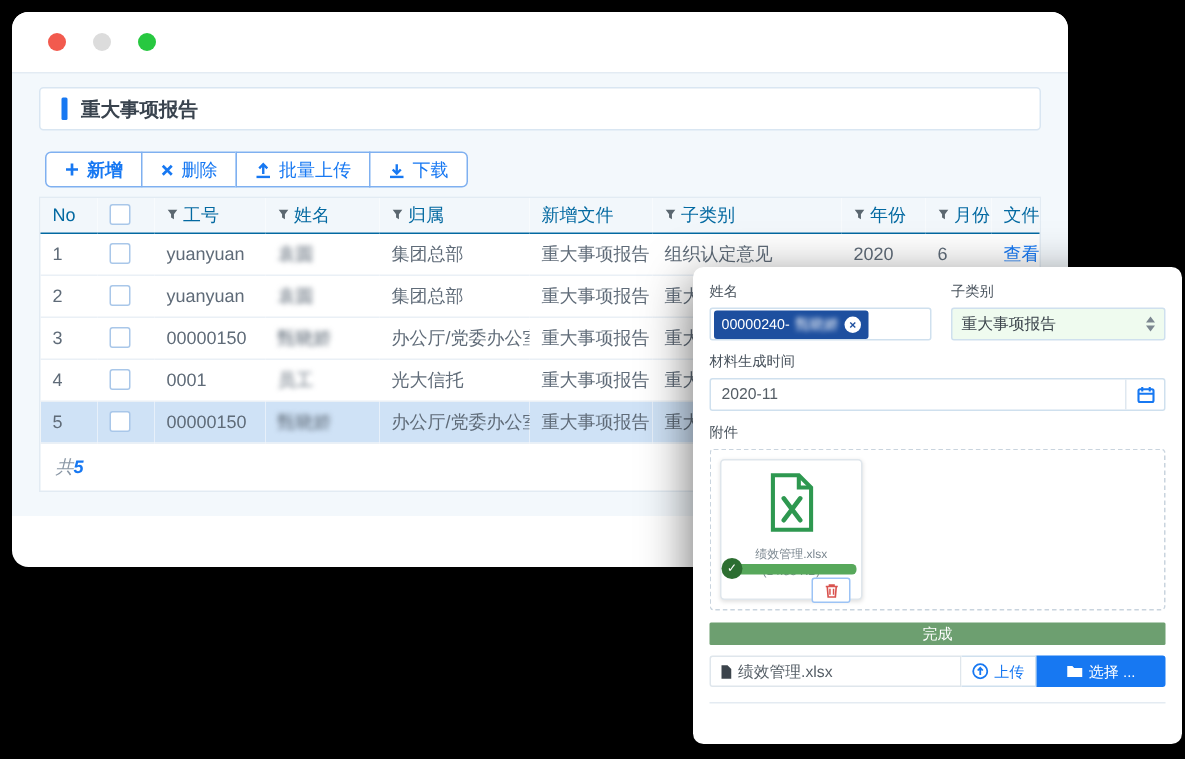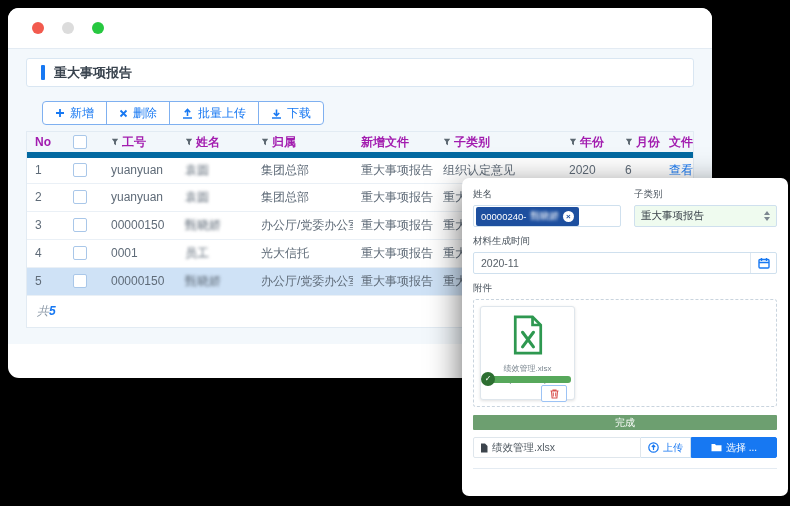--- a/index.html
+++ b/index.html
@@ -17,28 +17,28 @@
     background:#f3f8fc; border-top:1px solid #e3ebf3; padding:9px 18px; }
 
   .panel-title { height:29px; background:#fff; border:1px solid #d9e6f2; border-radius:3px;
     display:flex; align-items:center; padding-left:14px; }
   .accent-bar { width:4px; height:15px; background:#1778f2; border-radius:1px; margin-right:9px; }
   .panel-title-text { font-size:13px; font-weight:bold; color:#39434e; }
 
   .toolbar { margin-top:14px; display:inline-flex; }
   .tb-btn { display:flex; align-items:center; gap:5px; height:24px; padding:0 12px;
     background:#fff; border:1px solid #7fb0f0; color:#1778f2; font-size:12px; cursor:pointer; margin-left:-1px; }
-  .tb-btn:first-child { border-radius:4px 0 0 4px; margin-left:16px; }
+  .tb-btn:first-child { border-radius:4px 0 0 4px; margin-left:4px;font-weight:bold; }
   .tb-btn:last-child { border-radius:0 4px 4px 0; }
   .tb-btn svg { display:block; }
 
   .table-panel { margin-top:6px; background:#fff; border:1px solid #e2ebf3; }
   table { border-collapse:collapse; table-layout:fixed; width:666px; font-size:12px; }
-  thead th { height:23px; background:#f2f7fb; color:#a21caf; font-weight:bold; text-align:left;
-    padding-left:8px; border-bottom:6px solid #0369a1; white-space:nowrap; overflow:hidden; }
+  thead th { height:23px; background:#f2f7fb; color:#0369a1; font-weight:normal; text-align:left;
+    padding-left:8px; border-bottom:1px solid #0369a1; white-space:nowrap; overflow:hidden; }
   tbody td { height:28px; color:#5f6b78; padding-left:8px; border-bottom:1px solid #eaf0f6;
     white-space:nowrap; overflow:hidden; }
   tr.selected td { background:#cfe2f6; }
   .c-no{width:38px;} .c-cb{width:38px;} .c-emp{width:74px;} .c-name{width:76px;}
   .c-org{width:100px;} .c-cat{width:82px;} .c-sub{width:126px;} .c-year{width:56px;}
   .c-month{width:44px;} .c-file{width:32px;}
   .cb { width:14px; height:14px; background:#fff; border:1px solid #a9c7e9; border-radius:2px; }
   .funnel { display:inline-block; margin-right:3px; }
   .blurred { filter:blur(1.7px); }
   .view-link { color:#1778f2; cursor:pointer; }

